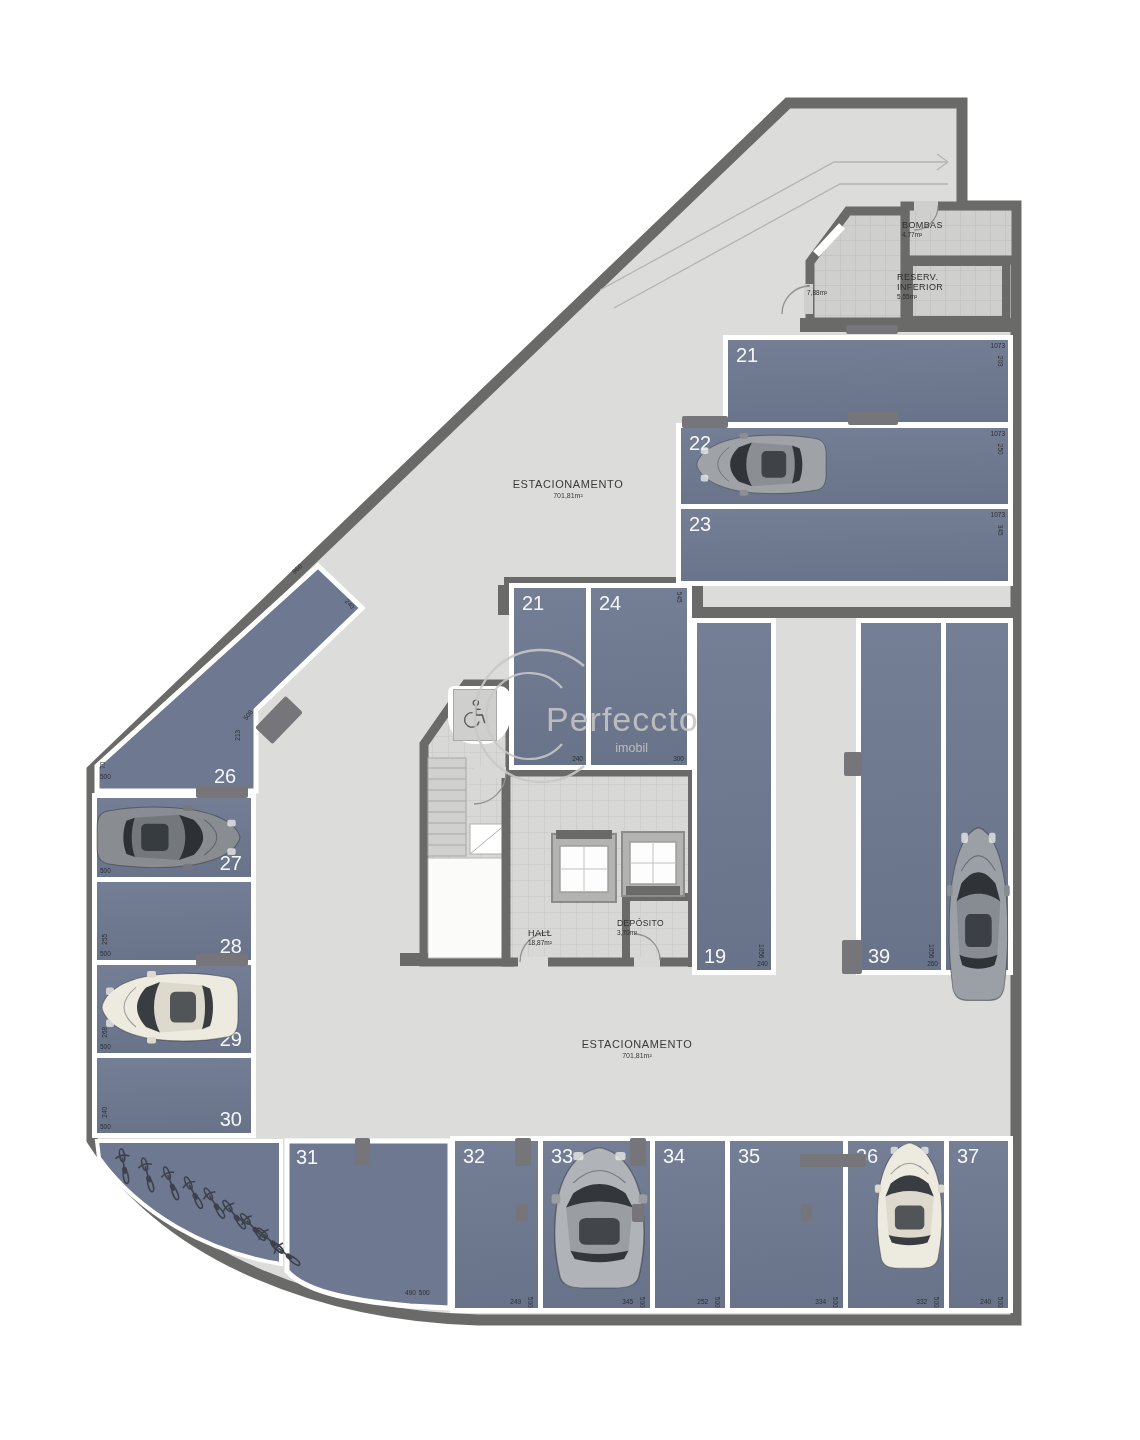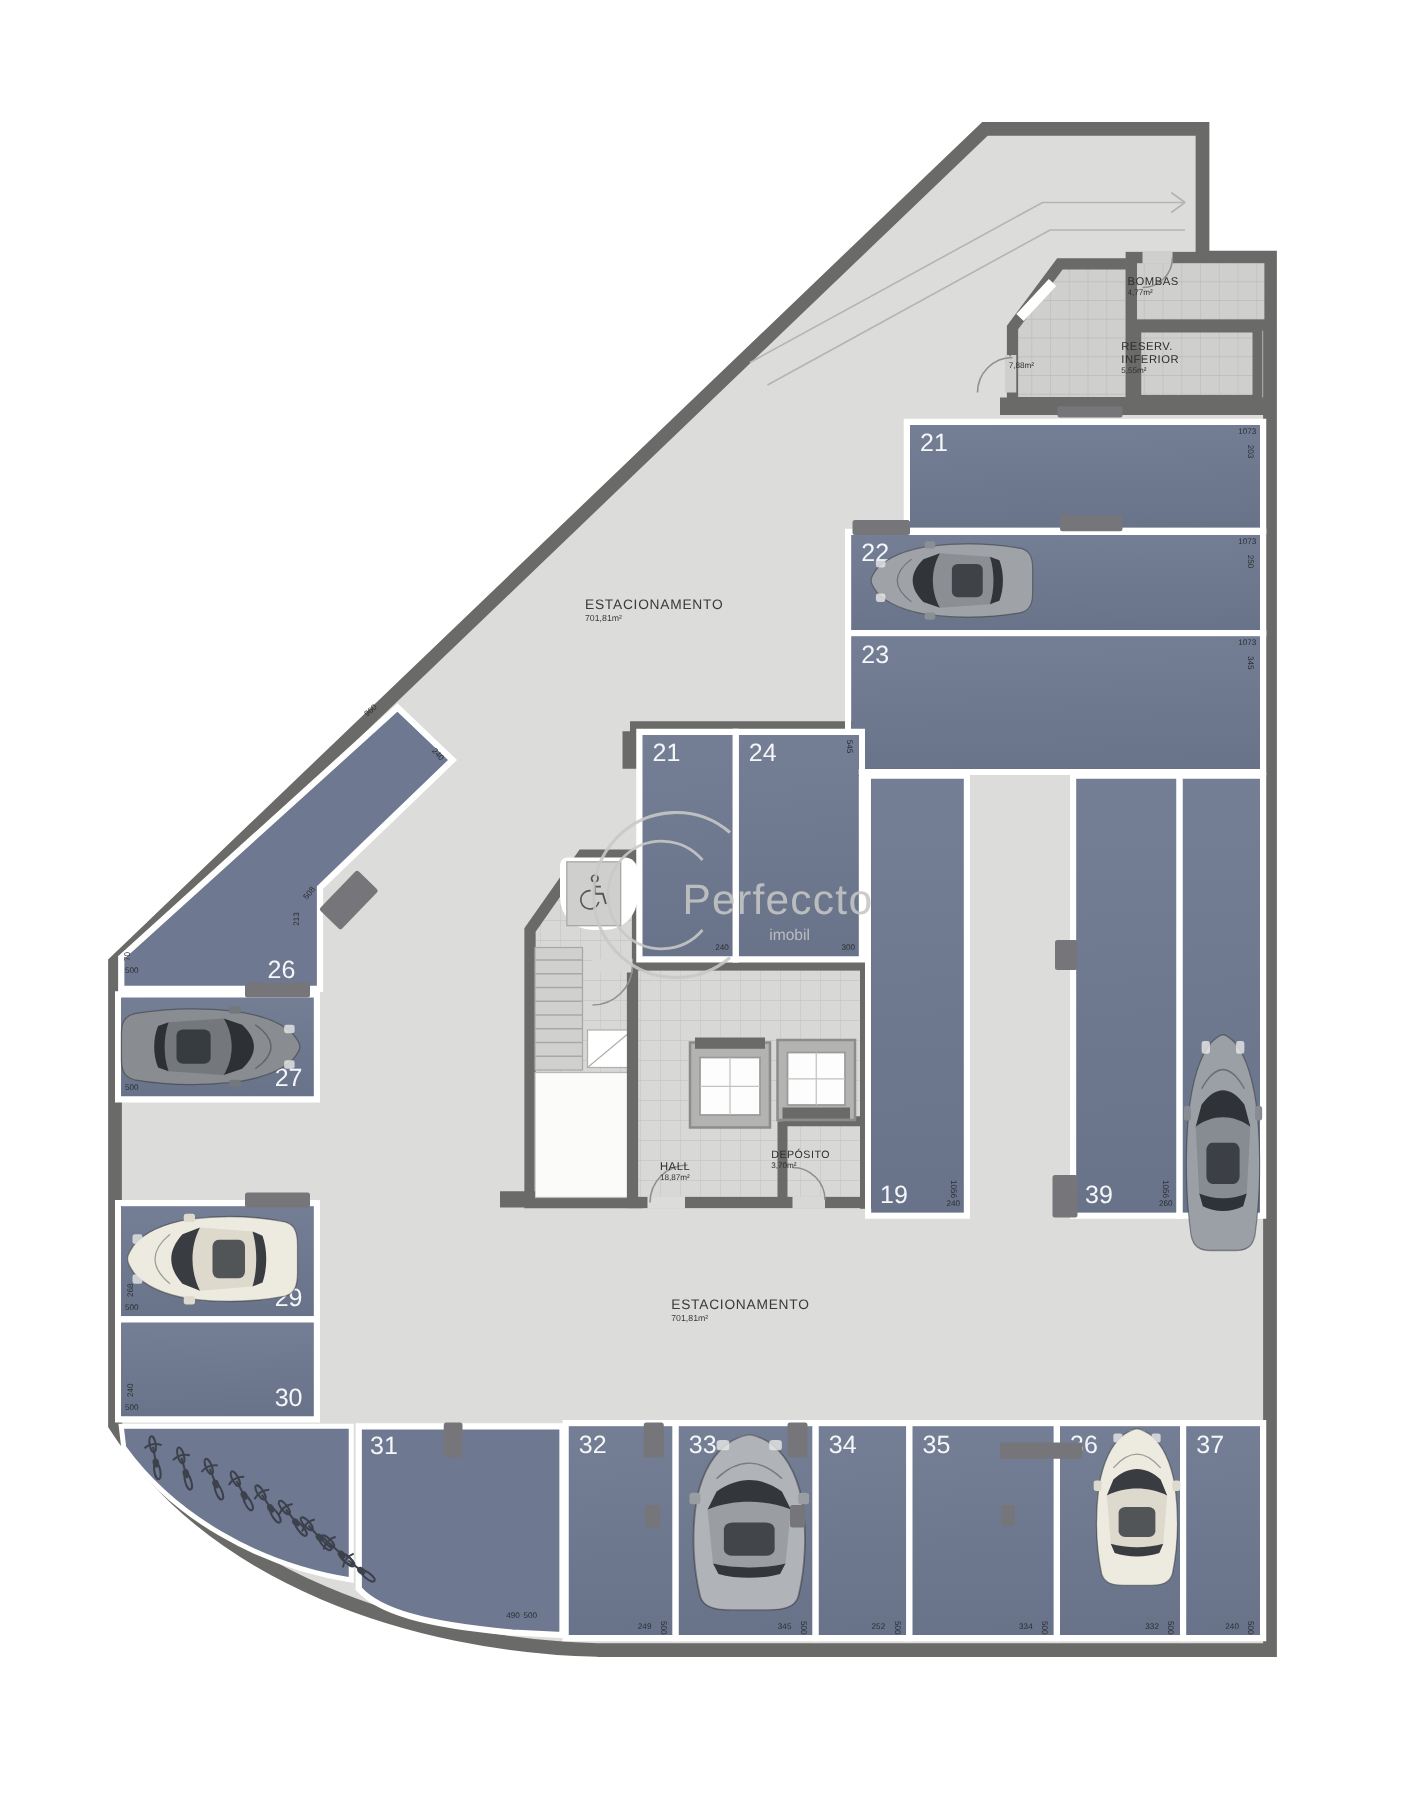--- a/index.html
+++ b/index.html
@@ -17,21 +17,21 @@
   .dims span{display:inline-block;white-space:nowrap}
   .dTR{top:3px;right:3px;flex-direction:column;align-items:flex-end;gap:5px}
   .dTR .v{transform:rotate(90deg);margin-top:3px}
   .dBL{bottom:3px;left:3px;flex-direction:column;align-items:flex-start;gap:5px}
   .dBL .v{transform:rotate(-90deg);margin-bottom:3px}
   .dBR{bottom:3px;right:3px;align-items:flex-end;gap:3px}
   .dBR .v{transform:rotate(90deg)}
   .dR{bottom:3px;right:3px;flex-direction:column;align-items:flex-end;gap:4px}
   .dR .v{transform:rotate(90deg);margin-bottom:2px}
   .freefloat{position:absolute;z-index:30;color:#2c2e33;font-size:6.5px;line-height:1;}
-  .arealabel{position:absolute;text-align:left;color:#3a3a3a;z-index:30;}
+  .arealabel{position:absolute;text-align:center;color:#3a3a3a;z-index:30;}
   .aname{font-size:11px;letter-spacing:.6px}
   .asize{font-size:7px;margin-top:2px}
   .roomlabel{position:absolute;color:#2e2e2e;z-index:30;}
   .rname{font-size:9px;letter-spacing:.4px}
   .rsize{font-size:6.5px;margin-top:1px}
   .stub{position:absolute;background:#76767a;border-radius:2px;z-index:25;}
   .pad{position:absolute;left:448px;top:686px;width:62px;height:58px;background:#ffffff;
        border-radius:6px 10px 26px 26px;z-index:15;}
   .padtile{position:absolute;left:5px;top:3px;width:42px;height:50px;background:#cfcfcd;
        border:1px solid #a9a9a7;display:flex;align-items:center;justify-content:center;}
@@ -135,21 +135,21 @@
       <span class="v">203</span>
     </div>
   </div>
   <div class="bay" style="left:681px;top:428px;width:327px;height:76px">
     <span class="num nTL">22</span>
     <div class="dims dTR">
       <span>1073</span>
       <span class="v">250</span>
     </div>
   </div>
-  <div class="bay" style="left:681px;top:509px;width:327px;height:106px">
+  <div class="bay" style="left:681px;top:509px;width:327px;height:72px">
     <span class="num nTL">23</span>
     <div class="dims dTR">
       <span>1073</span>
       <span class="v">345</span>
     </div>
   </div>
   <div class="bay" style="left:591px;top:588px;width:96px;height:177px">
     <span class="num nTL">24</span>
     <div class="dims dTR">
       <span class="v">545</span>
@@ -162,20 +162,27 @@
     <span class="num nTL">21</span>
     <div class="dims dBR">
       <span>240</span>
     </div>
   </div>
 
   <div class="bay" style="left:97px;top:798px;width:154px;height:79px">
     <span class="num nBR">27</span>
     <div class="dims dBL">
       <span class="v">240</span>
+      <span>500</span>
+    </div>
+  </div>
+  <div class="bay" style="left:97px;top:882px;width:154px;height:78px">
+    <span class="num nBR">28</span>
+    <div class="dims dBL">
+      <span class="v">255</span>
       <span>500</span>
     </div>
   </div>
   <div class="bay" style="left:97px;top:965px;width:154px;height:88px">
     <span class="num nBR">29</span>
     <div class="dims dBL">
       <span class="v">268</span>
       <span>500</span>
     </div>
   </div>

